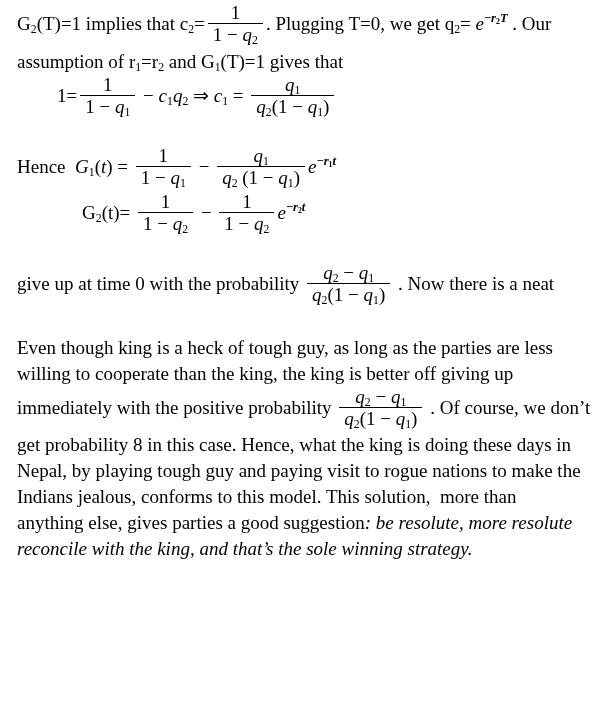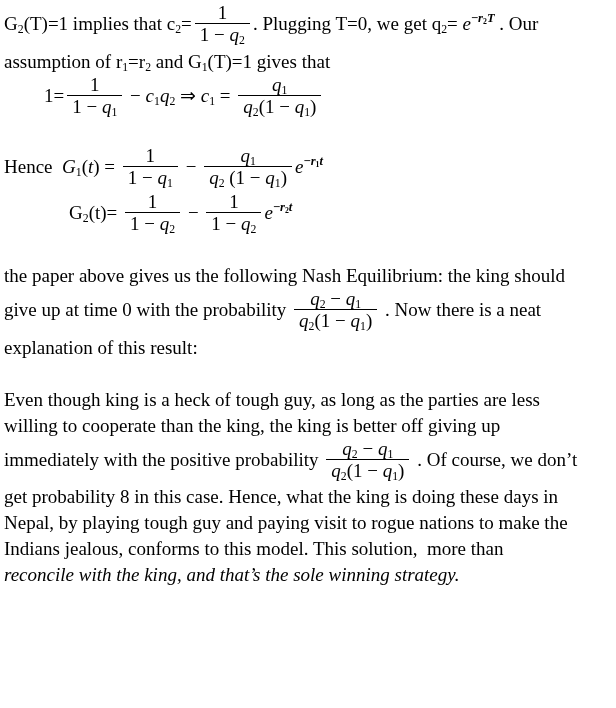--- a/index.html
+++ b/index.html
@@ -9,21 +9,21 @@
     color: #000000;
   }
   body {
     width: 616px;
     height: 708px;
     overflow: hidden;
     font-family: "Liberation Serif", serif;
     font-size: 19px;
   }
   .doc {
-    padding: 3px 10px 0 4px;
+    padding: 3px 10px 0 17px;
   }
   .para { margin: 0 0 26px 0; }
   .para:last-child { margin-bottom: 0; }
   .line {
     white-space: pre-wrap;
     line-height: 26px;
     min-height: 26px;
   }
   .tk { }
   .it { font-style: italic; }
@@ -70,26 +70,25 @@
     <div class="para">
       <div class="line"><span class="tk">G</span><span class="sub">2</span><span class="tk">(T)=1 implies that c</span><span class="sub">2</span><span class="tk">=</span><span class="frac"><span class="num"><span class="tk">1</span></span><span class="den"><span class="tk">1 − </span><span class="tk it">q</span><span class="sub">2</span></span></span><span class="tk">. Plugging T=0, we get q</span><span class="sub">2</span><span class="tk">= </span><span class="tk it">e</span><span class="sup"><span class="tk">−</span><span class="tk it">r</span><span class="sub">2</span><span class="tk it">T</span></span><span class="tk"> . Our</span></div>
       <div class="line"><span class="tk">assumption of r</span><span class="sub">1</span><span class="tk">=r</span><span class="sub">2</span><span class="tk"> and G</span><span class="sub">1</span><span class="tk">(T)=1 gives that</span></div>
       <div class="line" style="padding-left: 40px;"><span class="tk">1=</span><span class="frac"><span class="num"><span class="tk">1</span></span><span class="den"><span class="tk">1 − </span><span class="tk it">q</span><span class="sub">1</span></span></span><span class="tk"> − </span><span class="tk it">c</span><span class="sub">1</span><span class="tk it">q</span><span class="sub">2</span><span class="tk"> ⇒ </span><span class="tk it">c</span><span class="sub">1</span><span class="tk"> = </span><span class="frac"><span class="num"><span class="tk it">q</span><span class="sub">1</span></span><span class="den"><span class="tk it">q</span><span class="sub">2</span><span class="tk">(1 − </span><span class="tk it">q</span><span class="sub">1</span><span class="tk">)</span></span></span></div>
     </div>
     <div class="para">
       <div class="line"><span class="tk">Hence  </span><span class="tk it">G</span><span class="sub">1</span><span class="tk">(</span><span class="tk it">t</span><span class="tk">) = </span><span class="frac"><span class="num"><span class="tk">1</span></span><span class="den"><span class="tk">1 − </span><span class="tk it">q</span><span class="sub">1</span></span></span><span class="tk"> − </span><span class="frac"><span class="num"><span class="tk it">q</span><span class="sub">1</span></span><span class="den"><span class="tk it">q</span><span class="sub">2</span><span class="tk"> (1 − </span><span class="tk it">q</span><span class="sub">1</span><span class="tk">)</span></span></span><span class="tk it">e</span><span class="sup"><span class="tk">−</span><span class="tk it">r</span><span class="sub">1</span><span class="tk it">t</span></span></div>
       <div class="line" style="padding-left: 65px;"><span class="tk">G</span><span class="sub">2</span><span class="tk">(t)= </span><span class="frac"><span class="num"><span class="tk">1</span></span><span class="den"><span class="tk">1 − </span><span class="tk it">q</span><span class="sub">2</span></span></span><span class="tk"> − </span><span class="frac"><span class="num"><span class="tk">1</span></span><span class="den"><span class="tk">1 − </span><span class="tk it">q</span><span class="sub">2</span></span></span><span class="tk it">e</span><span class="sup"><span class="tk">−</span><span class="tk it">r</span><span class="sub">2</span><span class="tk it">t</span></span></div>
     </div>
     <div class="para">
-      <div class="line"><span class="tk">the paper above gives us the following Nash Equilibrium: the king should</span></div>
       <div class="line"><span class="tk">give up at time 0 with the probability </span><span class="frac"><span class="num"><span class="tk it">q</span><span class="sub">2</span><span class="tk"> − </span><span class="tk it">q</span><span class="sub">1</span></span><span class="den"><span class="tk it">q</span><span class="sub">2</span><span class="tk">(1 − </span><span class="tk it">q</span><span class="sub">1</span><span class="tk">)</span></span></span><span class="tk"> . Now there is a neat</span></div>
-      <div class="line"><span class="tk">explanation of this result:</span></div>
     </div>
     <div class="para">
       <div class="line"><span class="tk">Even though king is a heck of tough guy, as long as the parties are less</span></div>
       <div class="line"><span class="tk">willing to cooperate than the king, the king is better off giving up</span></div>
       <div class="line"><span class="tk">immediately with the positive probability </span><span class="frac"><span class="num"><span class="tk it">q</span><span class="sub">2</span><span class="tk"> − </span><span class="tk it">q</span><span class="sub">1</span></span><span class="den"><span class="tk it">q</span><span class="sub">2</span><span class="tk">(1 − </span><span class="tk it">q</span><span class="sub">1</span><span class="tk">)</span></span></span><span class="tk"> . Of course, we don’t</span></div>
       <div class="line"><span class="tk">get probability 8 in this case. Hence, what the king is doing these days in</span></div>
       <div class="line"><span class="tk">Nepal, by playing tough guy and paying visit to rogue nations to make the</span></div>
       <div class="line"><span class="tk">Indians jealous, conforms to this model. This solution,  more than</span></div>
+      <div class="line"><span class="tk">anything else, gives parties a good suggestion</span><span class="tk it">: be resolute, more resolute</span></div>
       <div class="line"><span class="tk it">reconcile with the king, and that’s the sole winning strategy.</span></div>
     </div>
   </div>
 
 </body></html>

